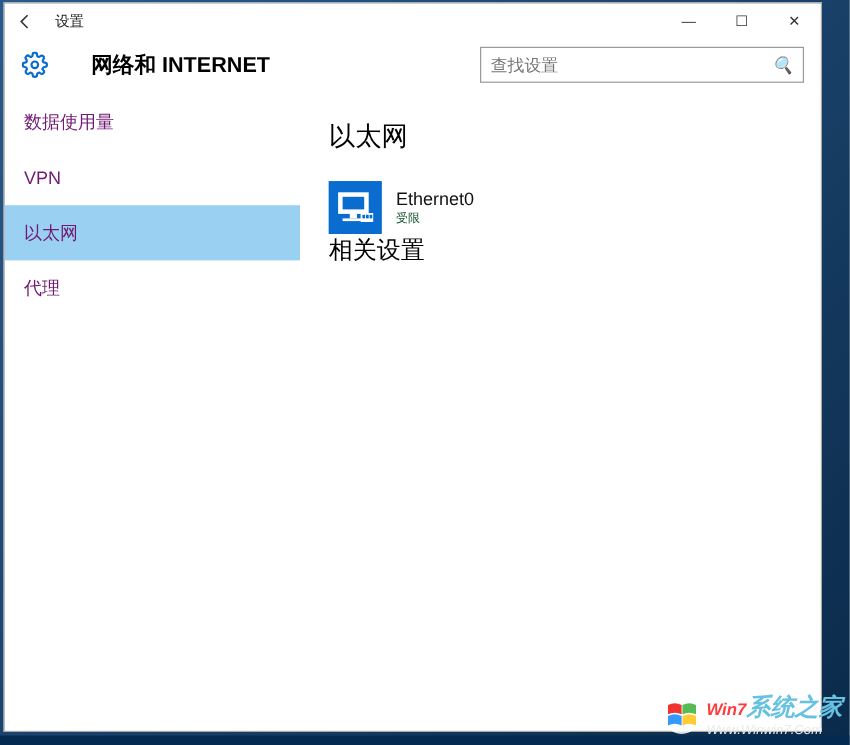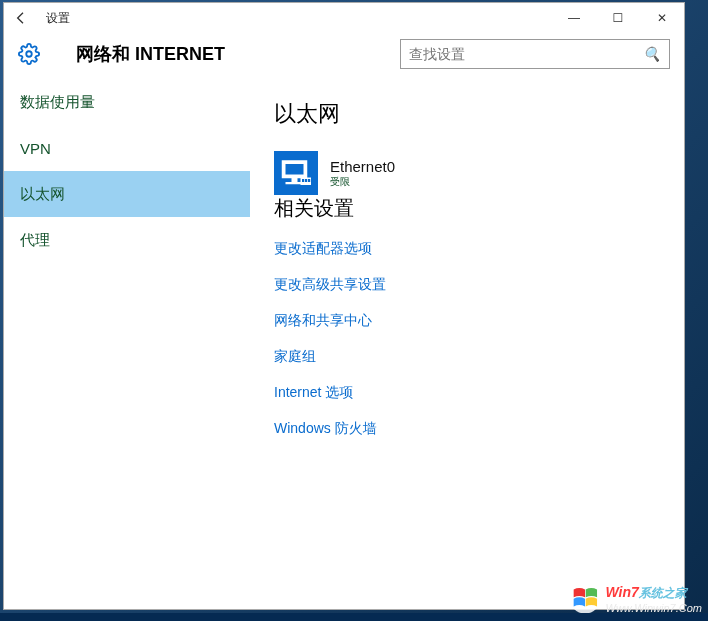--- a/index.html
+++ b/index.html
@@ -12,35 +12,35 @@
   .titlebar .spacer { flex:1; }
   .winbtn { width: 44px; height: 28px; display:flex; align-items:center; justify-content:center; color:#333; font-size:12px; cursor:pointer;}
   .header-row { display:flex; align-items:center; padding: 6px 14px 10px 14px; gap: 26px; }
   .gear { width:22px; height:22px; color:#0a6cce; }
   .header-title { font-size: 18px; font-weight: 600; margin-left: 10px; }
   .searchbox { margin-left:auto; width: 270px; height: 30px; border:1px solid #999; display:flex; align-items:center; padding:0 8px; }
   .searchbox input { flex:1; border:none; outline:none; font-size:14px; color:#a16207; background:transparent; }
   .searchbox .sicon { color:#888; font-size:14px; font-style:italic; }
   .body { flex:1; display:flex; overflow:hidden; }
   .sidebar { width: 246px; border-right:0; }
-  .side-item { height: 46px; display:flex; align-items:center; padding-left: 16px; font-size:15px; color:#14532d; cursor:pointer;}
+  .side-item { height: 46px; display:flex; align-items:center; padding-left: 16px; font-size:15px; color:#701a75; cursor:pointer;}
   .side-item.selected { background:#9ad1f2; }
   .content { flex:1; padding: 20px 24px; overflow:auto; }
   .content h2 { font-size: 22px; font-weight:500; margin-bottom: 22px; }
   .eth-block { display:flex; align-items:center; }
   .eth-icon { width: 44px; height:44px; background:#0a6cce; border:1px solid #0a6cce; display:flex; align-items:center; justify-content:center; margin-right:12px;}
   .eth-icon svg { width: 36px; height:36px; }
   .eth-text .name { font-size:15px; color:#111; }
   .eth-text .status { font-size:10px; color:#14532d; }
   .section-title { font-size:20px; font-weight:500; margin-bottom:18px; }
   .link { color:#0a6cce; font-size:14px; margin-bottom: 18px; display:block; cursor:pointer; }
   .watermark { position:absolute; right:6px; bottom:6px; display:flex; align-items:center; }
   .watermark .logo { width:34px; height:34px; margin-right:4px; }
   .watermark .wmtext1 { color:#ff3b3b; font-size:14px; font-style:italic; font-weight:bold; display:inline; }
-  .watermark .wmtext2 { color:#66c2e0; font-size:12px; font-style:italic; font-weight:bold; display:inline; }
+  .watermark .wmtext2 { color:#66c2e0; font-size:20px; font-style:italic; font-weight:bold; display:inline; }
   .watermark .wmurl { color:#eaeaea; font-size:11px; font-style:italic; }
   .taskbar { position:absolute; left:0; bottom:0; width:100%; height:8px; background:#052a52; }
 </style>
 </head>
 <body>
 
 <div class="desktop">
   <div class="window">
     <div class="titlebar">
       <div class="back">
@@ -90,28 +90,20 @@
               <rect x="36" y="32" width="3" height="4" fill="#0a6cce"></rect>
               <rect x="40" y="32" width="3" height="4" fill="#0a6cce"></rect>
             </svg>
           </div>
           <div class="eth-text">
             <div class="name">Ethernet0</div>
             <div class="status">受限</div>
           </div>
         </div>
         <div class="section-title">相关设置</div>
-        <div id="related-links">
-            <a class="link">更改适配器选项</a>
-            <a class="link">更改高级共享设置</a>
-            <a class="link">网络和共享中心</a>
-            <a class="link">家庭组</a>
-            <a class="link">Internet 选项</a>
-            <a class="link">Windows 防火墙</a>
-          </div>
       </div>
     </div>
   </div>
 
   <div class="watermark">
     <svg class="logo" viewBox="0 0 48 48">
       <circle cx="24" cy="24" r="22" fill="#fff" opacity="0.85"></circle>
       <path d="M8 12 Q16 8 24 12 L24 23 Q16 19 8 23 Z" fill="#e33"></path>
       <path d="M25 12 Q33 8 41 12 L41 23 Q33 19 25 23 Z" fill="#5b5"></path>
       <path d="M8 25 Q16 21 24 25 L24 36 Q16 32 8 36 Z" fill="#39f"></path>

